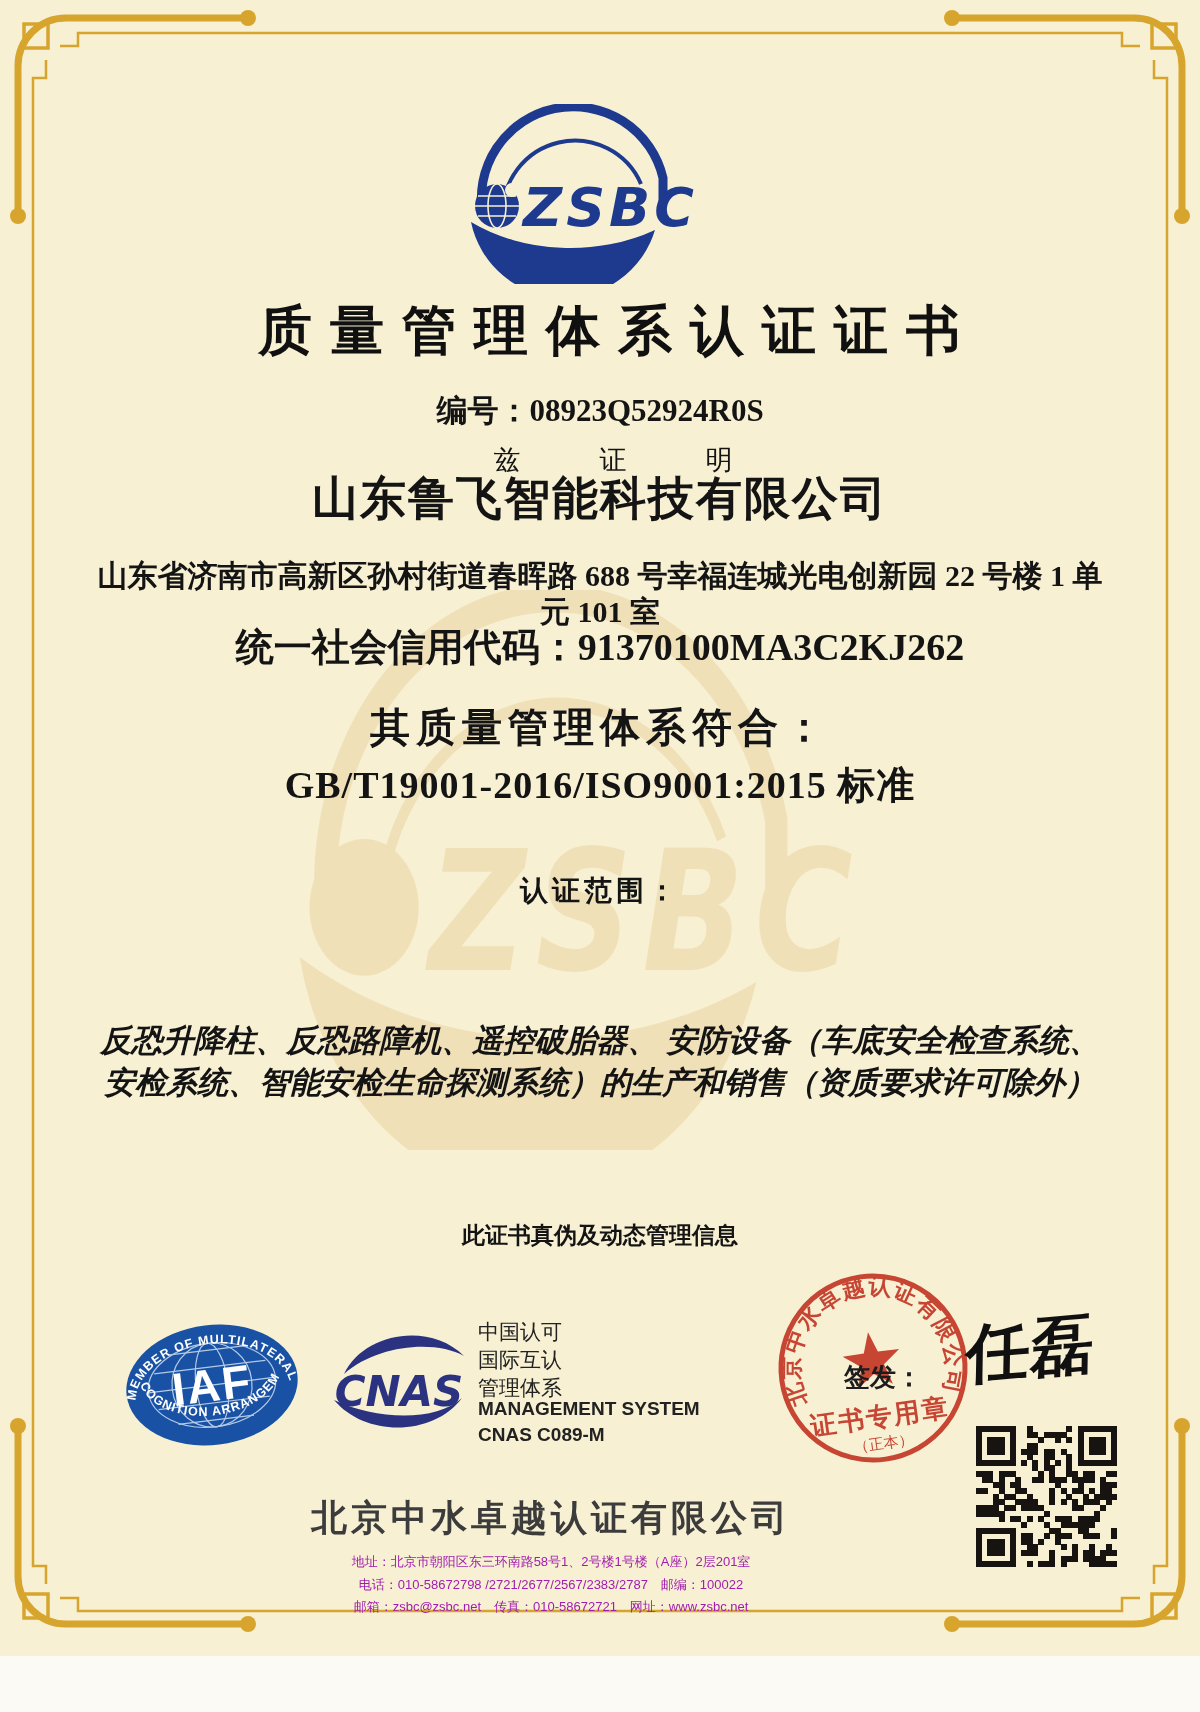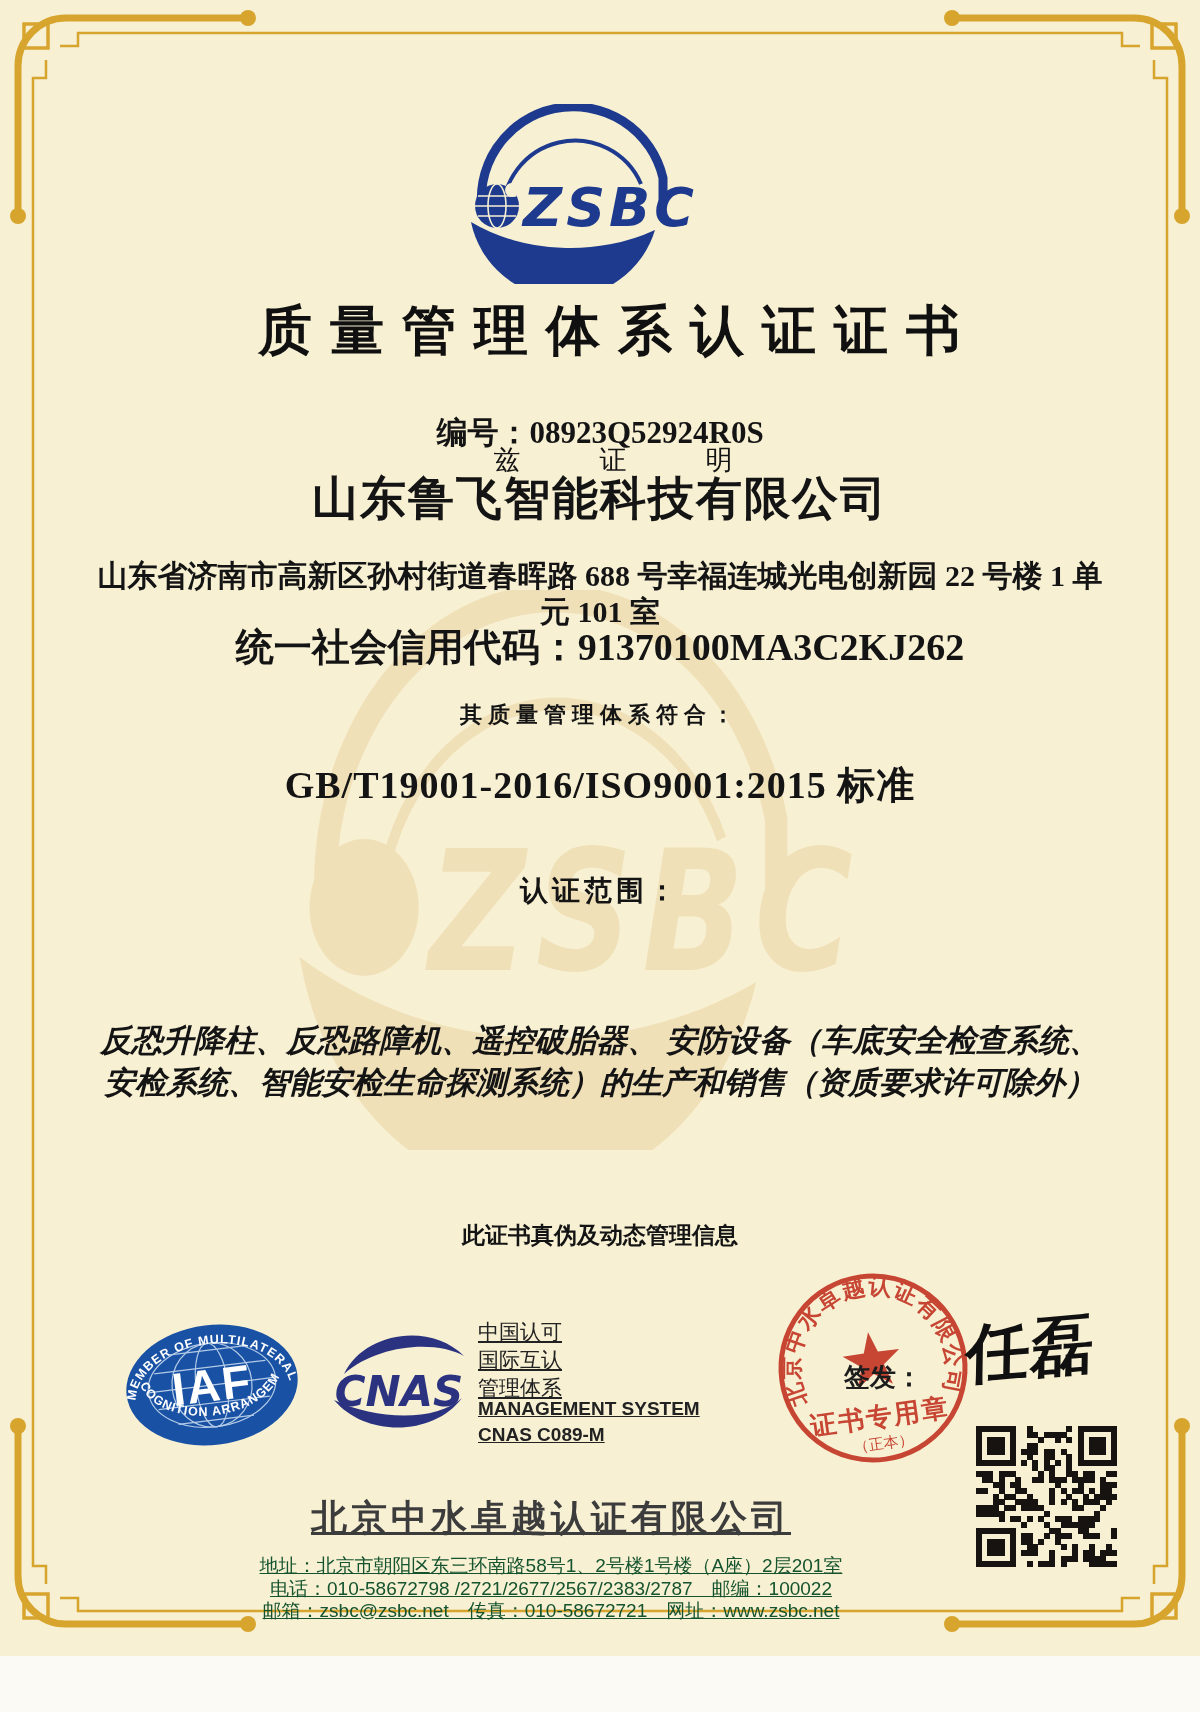--- a/index.html
+++ b/index.html
@@ -5,38 +5,38 @@
   html,body{margin:0;padding:0;background:#888;}
   .page{
     position:relative; width:1200px; height:1712px; margin:0 auto;
     background:#f7f0d3; overflow:hidden;
     font-family:"Liberation Serif","DejaVu Serif",serif; color:#141414;
   }
   .abs{position:absolute;}
   .ctr{left:0; width:1200px; text-align:center;}
   .ctr2{left:0; width:1104px; text-align:center;}
   .serif{font-family:"Liberation Serif","DejaVu Serif",serif;}
-  .sans{font-family:"Liberation Sans","DejaVu Sans",sans-serif;text-decoration:underline;}
+  .sans{font-family:"Liberation Sans","DejaVu Sans",sans-serif;}
   .b{font-weight:bold;}
   .title{font-size:54px; letter-spacing:18px; padding-left:18px; color:#101010;}
-  .certno{font-size:31px;margin-top:22px;}
+  .certno{font-size:31px;}
   .hereby{font-size:27px; letter-spacing:26px; padding-left:26px;}
   .company{font-size:46px; letter-spacing:2px;}
   .addr{font-size:30px;}
   .credit{font-size:38px;}
-  .conf{font-size:22px; letter-spacing:6px;}
+  .conf{font-size:40px; letter-spacing:6px;}
   .std{font-size:38px; letter-spacing:1px;}
   .scopelab{font-size:28px; letter-spacing:4px;}
   .scope{font-size:31px;font-style:italic;}
   .dates{font-size:30px;}
   .notice{font-size:23px;}
   .claims{font-size:21px; line-height:28px; color:#222;}
   .mgmt{font-size:19px; color:#222;}
   .issuer-name{font-size:36px; letter-spacing:4px; color:#3c3c3c;}
-  .footer-line{font-size:19px; color:#14532d;}
+  .footer-line{font-size:13px; color:#a21caf;}
   .sig-name{font-size:64px; color:#101010; transform:rotate(-5deg) skewX(-6deg);}
   .sig-label{font-size:26px; color:#1c1c1c;}
   .scan-edge{left:0; top:1656px; width:1200px; height:56px; background:#fbfaf5;}
   svg{display:block;}
 </style>
 </head>
 <body>
 
 <div class="page">
 

